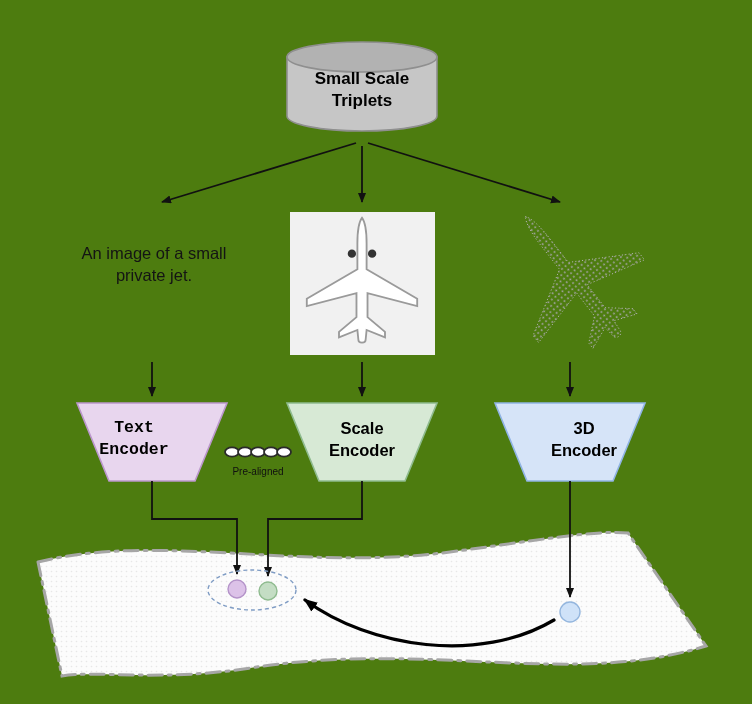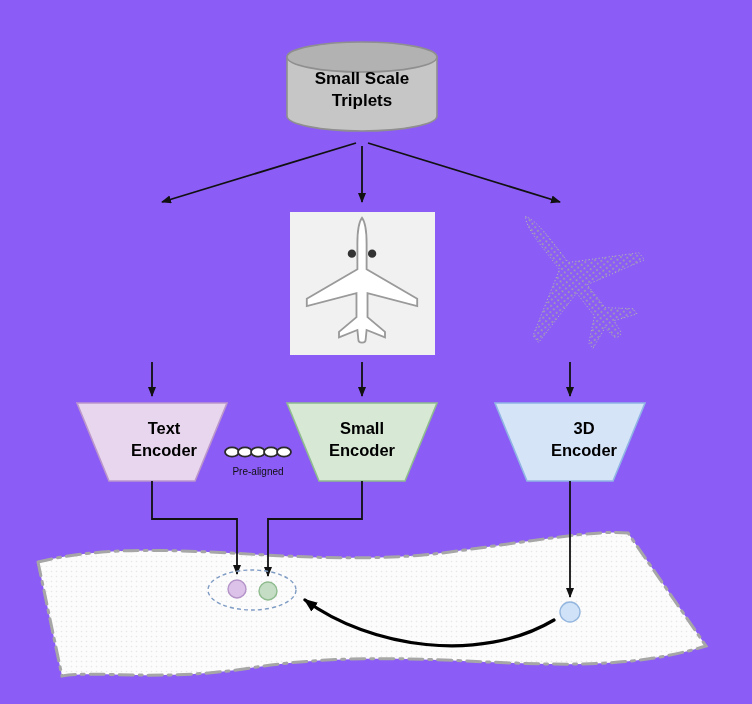--- a/index.html
+++ b/index.html
@@ -1,17 +1,17 @@
 <!DOCTYPE html>
 <html><head>
 <meta charset="utf-8">
 <style>
   html,body{margin:0;padding:0;background:#ffffff;}
   .stage{
-    position:relative;width:752px;height:704px;background:#8b5cf6;
+    position:relative;width:752px;height:704px;background:#4d7c0f;
     font-family:"Liberation Sans",sans-serif;overflow:hidden;
   }
   .stage svg{position:absolute;left:0;top:0;}
   .label{
     position:absolute;white-space:pre-line;text-align:center;color:#000;
     pointer-events:none;
   }
   .db-label{font-weight:bold;font-size:17px;line-height:1.32;}
   .caption{font-size:16.5px;line-height:1.34;color:#141414;}
   .enc-label{font-weight:bold;font-size:16.5px;line-height:1.36;}
@@ -100,25 +100,27 @@
     <circle cx="237" cy="589" r="9" stroke-width="1.4" fill="#dcc2e8" stroke="#b493c9"></circle>
     <circle cx="268" cy="591" r="9" stroke-width="1.4" fill="#c4ddc4" stroke="#8fbb8f"></circle>
     <circle cx="570" cy="612" r="10" stroke-width="1.4" fill="#cfe2f8" stroke="#94b6de"></circle>
 
     <path d="M554,620 C480,664 370,648 305,600" fill="none" stroke="#000000" stroke-width="3.2" stroke-linecap="round" marker-end="url(#arrowBig)"></path>
   </svg>
 
   <div class="label db-label" style="left:292px;top:68px;width:140px;">Small Scale
 Triplets</div>
 
+  <div class="label caption" style="left:45px;top:242px;width:218px;">An image of a small
+private jet.</div>
 
-  <div class="label enc-label" style="left:89px;top:417px;width:150px;">Text
+  <div class="label enc-label" style="left:59px;top:417px;width:150px;font-family:Liberation Mono, monospace;">Text
 Encoder</div>
 
-  <div class="label enc-label" style="left:287px;top:417px;width:150px;">Small
+  <div class="label enc-label" style="left:287px;top:417px;width:150px;">Scale
 Encoder</div>
 
   <div class="label enc-label" style="left:509px;top:417px;width:150px;">3D
 Encoder</div>
 
   <div class="label prealigned" style="left:205px;top:466px;width:106px;">Pre-aligned</div>
 
 </div>
 
 </body></html>

